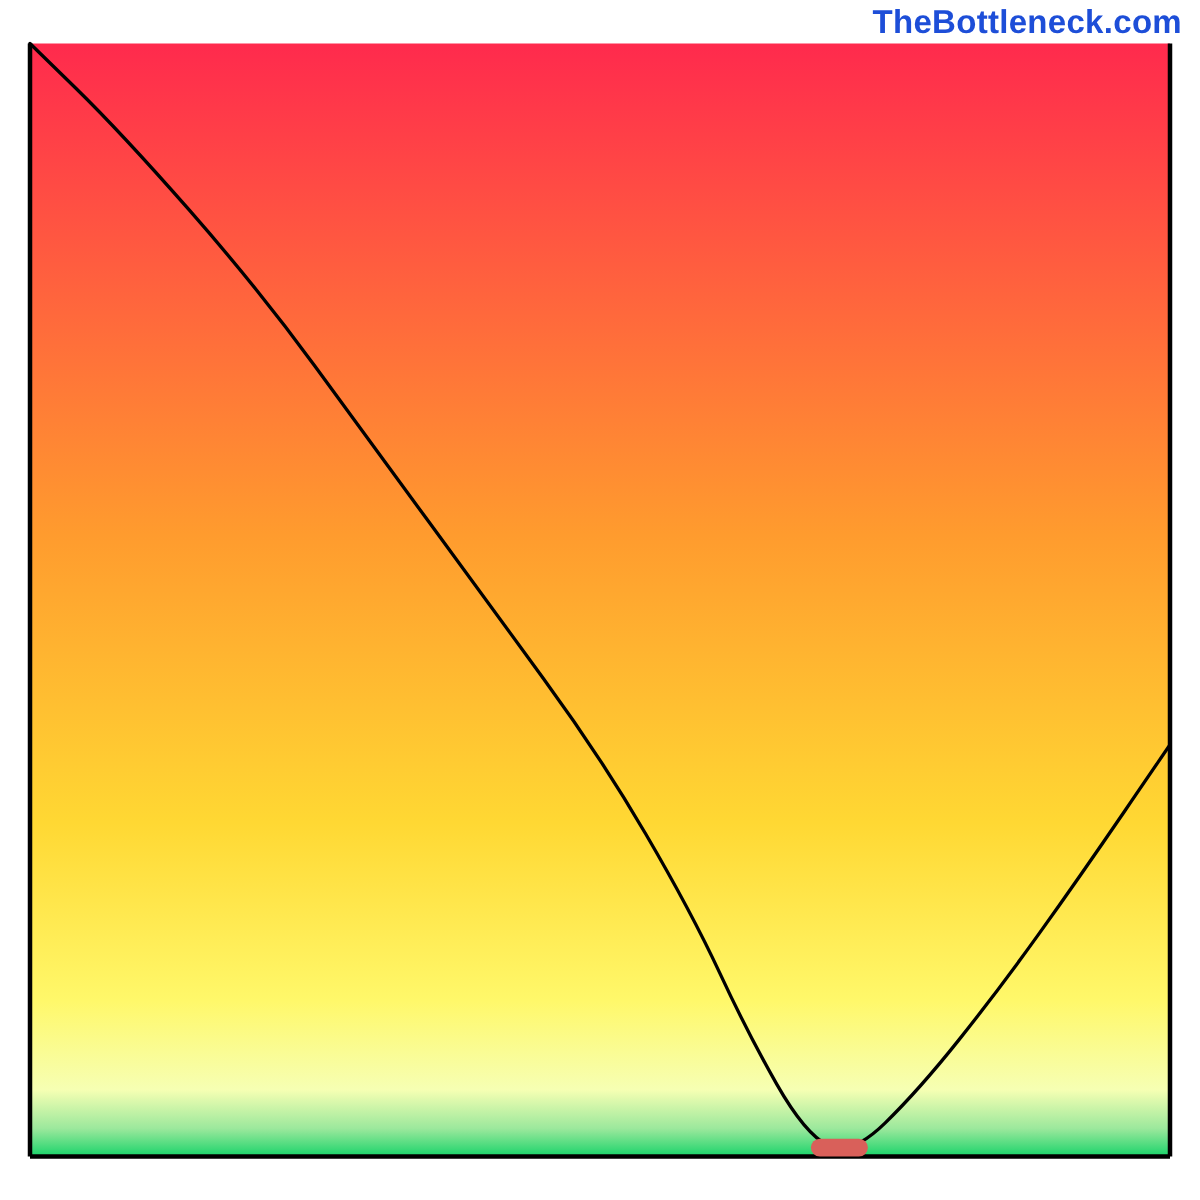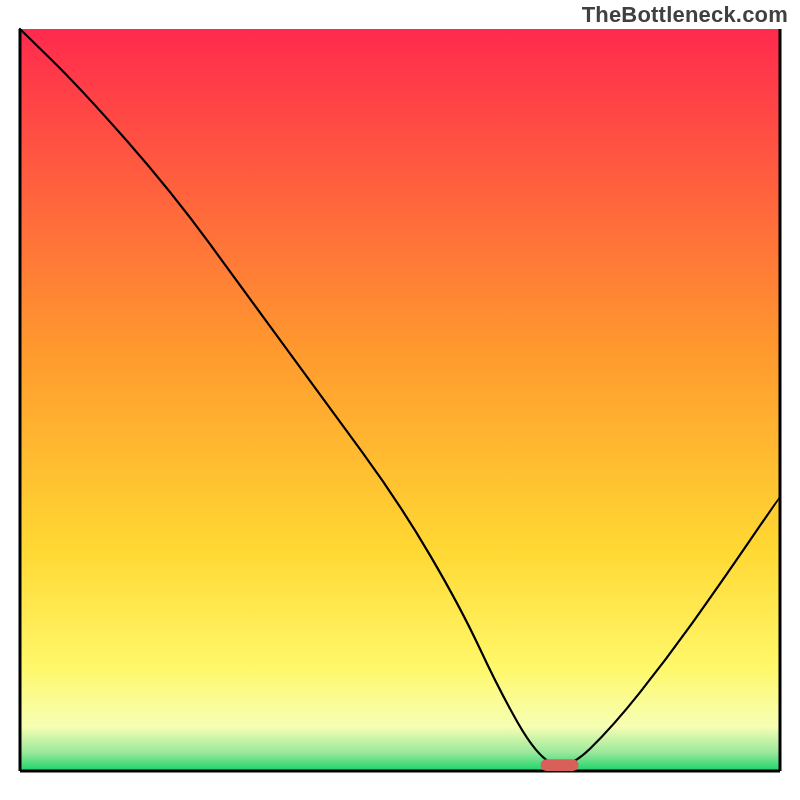--- a/index.html
+++ b/index.html
@@ -15,21 +15,21 @@
     position: relative;
     width: 800px;
     height: 800px;
   }
   .watermark {
     position: absolute;
     top: 2px;
     right: 12px;
     font-size: 22px;
     font-weight: 600;
-    color: #404040;
+    color: #1d4ed8;
     letter-spacing: 0.2px;
     user-select: none;
   }
   svg.chart {
     position: absolute;
     left: 0;
     top: 0;
   }
 </style>
 </head>

